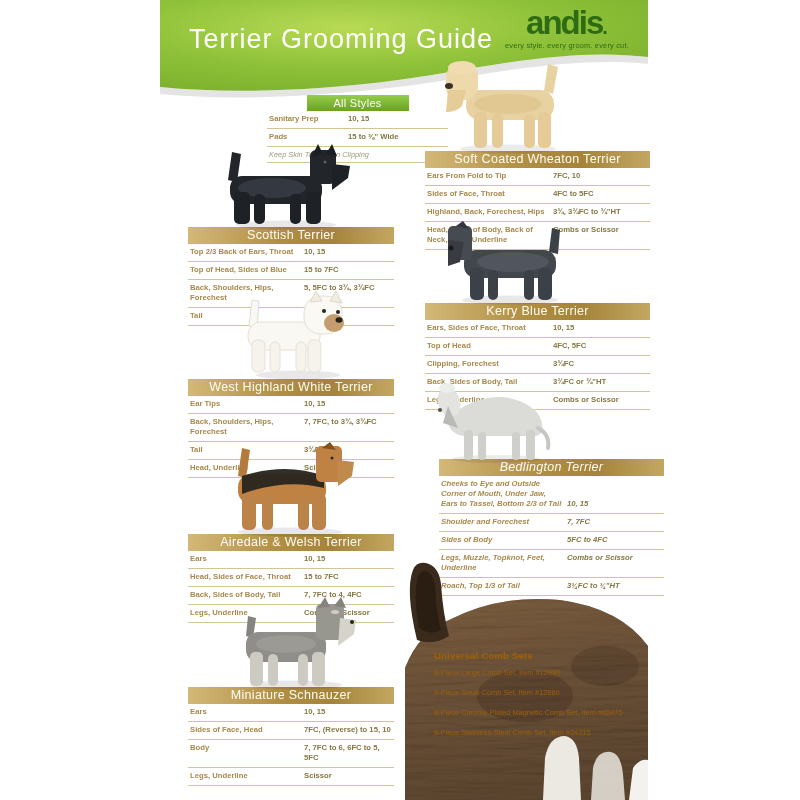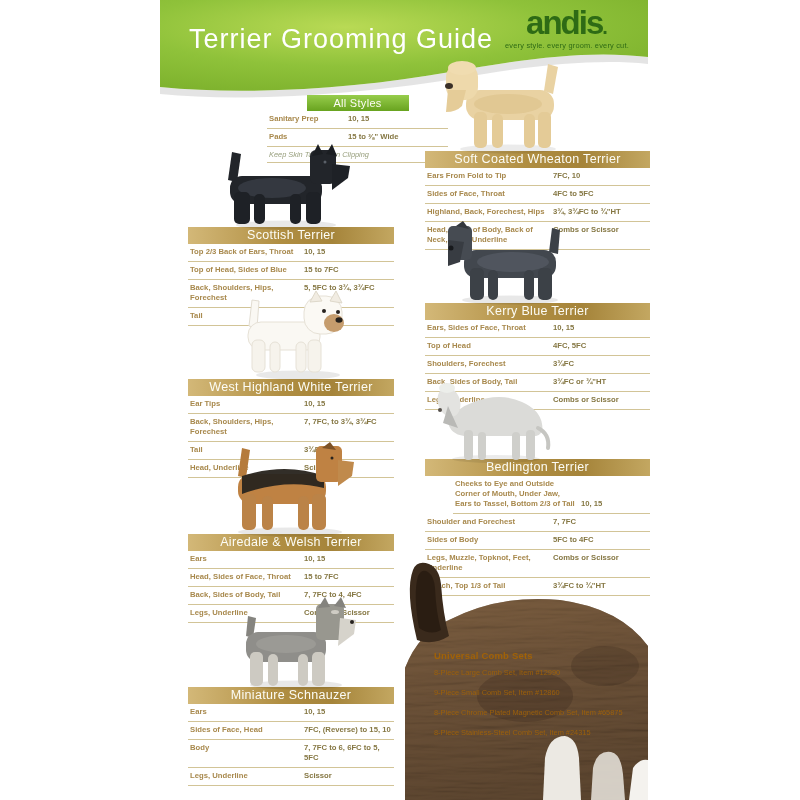--- a/index.html
+++ b/index.html
@@ -14,21 +14,21 @@
   .brand-dot{font-size:20px;font-weight:bold;}
   .brand-tag{font-size:7.4px;margin-top:2px;letter-spacing:.2px;color:#2e6b15;}
   
   .gtable{position:absolute;}
   .tbar{height:17px;line-height:17px;text-align:center;color:#fcfcf5;font-size:12.5px;
         letter-spacing:.3px;background:linear-gradient(90deg,#d3b878 0%,#b08e42 45%,#a5843a 70%,#c3a761 100%);}
   .gtable.green .tbar{width:102px;margin:0 auto;height:16px;line-height:16px;font-size:11px;
         background:linear-gradient(180deg,#97cd4c,#68a31f);}
   .trow{display:flex;align-items:flex-start;padding:3px 0 4px 2px;border-bottom:1px solid #d2c497;
         font-size:7.7px;font-weight:bold;line-height:1.3;}
-  .trow.va-bottom{align-items:flex-end;margin-left:28px;}
+  .trow.va-bottom{align-items:flex-end;}
   .tlabel{flex:none;color:#a8894d;padding-right:4px;}
   .tval{flex:1;color:#857743;}
   .left-col .tlabel{width:110px;}
   .right-col .tlabel{width:122px;}
   .allstyles .tlabel{width:75px;}
   .tnote{font-size:7.4px;font-style:italic;font-weight:normal;color:#99a07e;
         border-bottom:1px solid #d2c497;padding:3px 0 3px 2px;}
   
   .dog{position:absolute;}
   .dog svg{display:block;overflow:visible;}
@@ -176,34 +176,34 @@
     <div class="tbar">Kerry Blue Terrier</div>
     <div class="trow">
         <span class="tlabel">Ears, Sides of Face, Throat</span>
         <span class="tval">10, 15</span>
       </div>
     <div class="trow">
         <span class="tlabel">Top of Head</span>
         <span class="tval">4FC, 5FC</span>
       </div>
     <div class="trow">
-        <span class="tlabel">Shoulders, Forechest</span>
+        <span class="tlabel">Clipping, Forechest</span>
         <span class="tval">3¾FC</span>
       </div>
     <div class="trow">
         <span class="tlabel">Back, Sides of Body, Tail</span>
         <span class="tval">3¾FC or ¾"HT</span>
       </div>
     <div class="trow">
         <span class="tlabel">Legs, Underline</span>
         <span class="tval">Combs or Scissor</span>
       </div>
   </div>
 
-  <div class="gtable right-col" style="left:425px;top:459px;width:225px;">
+  <div class="gtable right-col" style="left:439px;top:459px;width:225px;font-style:italic;">
     <div class="tbar">Bedlington Terrier</div>
     <div class="trow va-bottom">
         <span class="tlabel">Cheeks to Eye and Outside Corner of Mouth, Under Jaw, Ears to Tassel, Bottom 2/3 of Tail</span>
         <span class="tval">10, 15</span>
       </div>
     <div class="trow">
         <span class="tlabel">Shoulder and Forechest</span>
         <span class="tval">7, 7FC</span>
       </div>
     <div class="trow">

